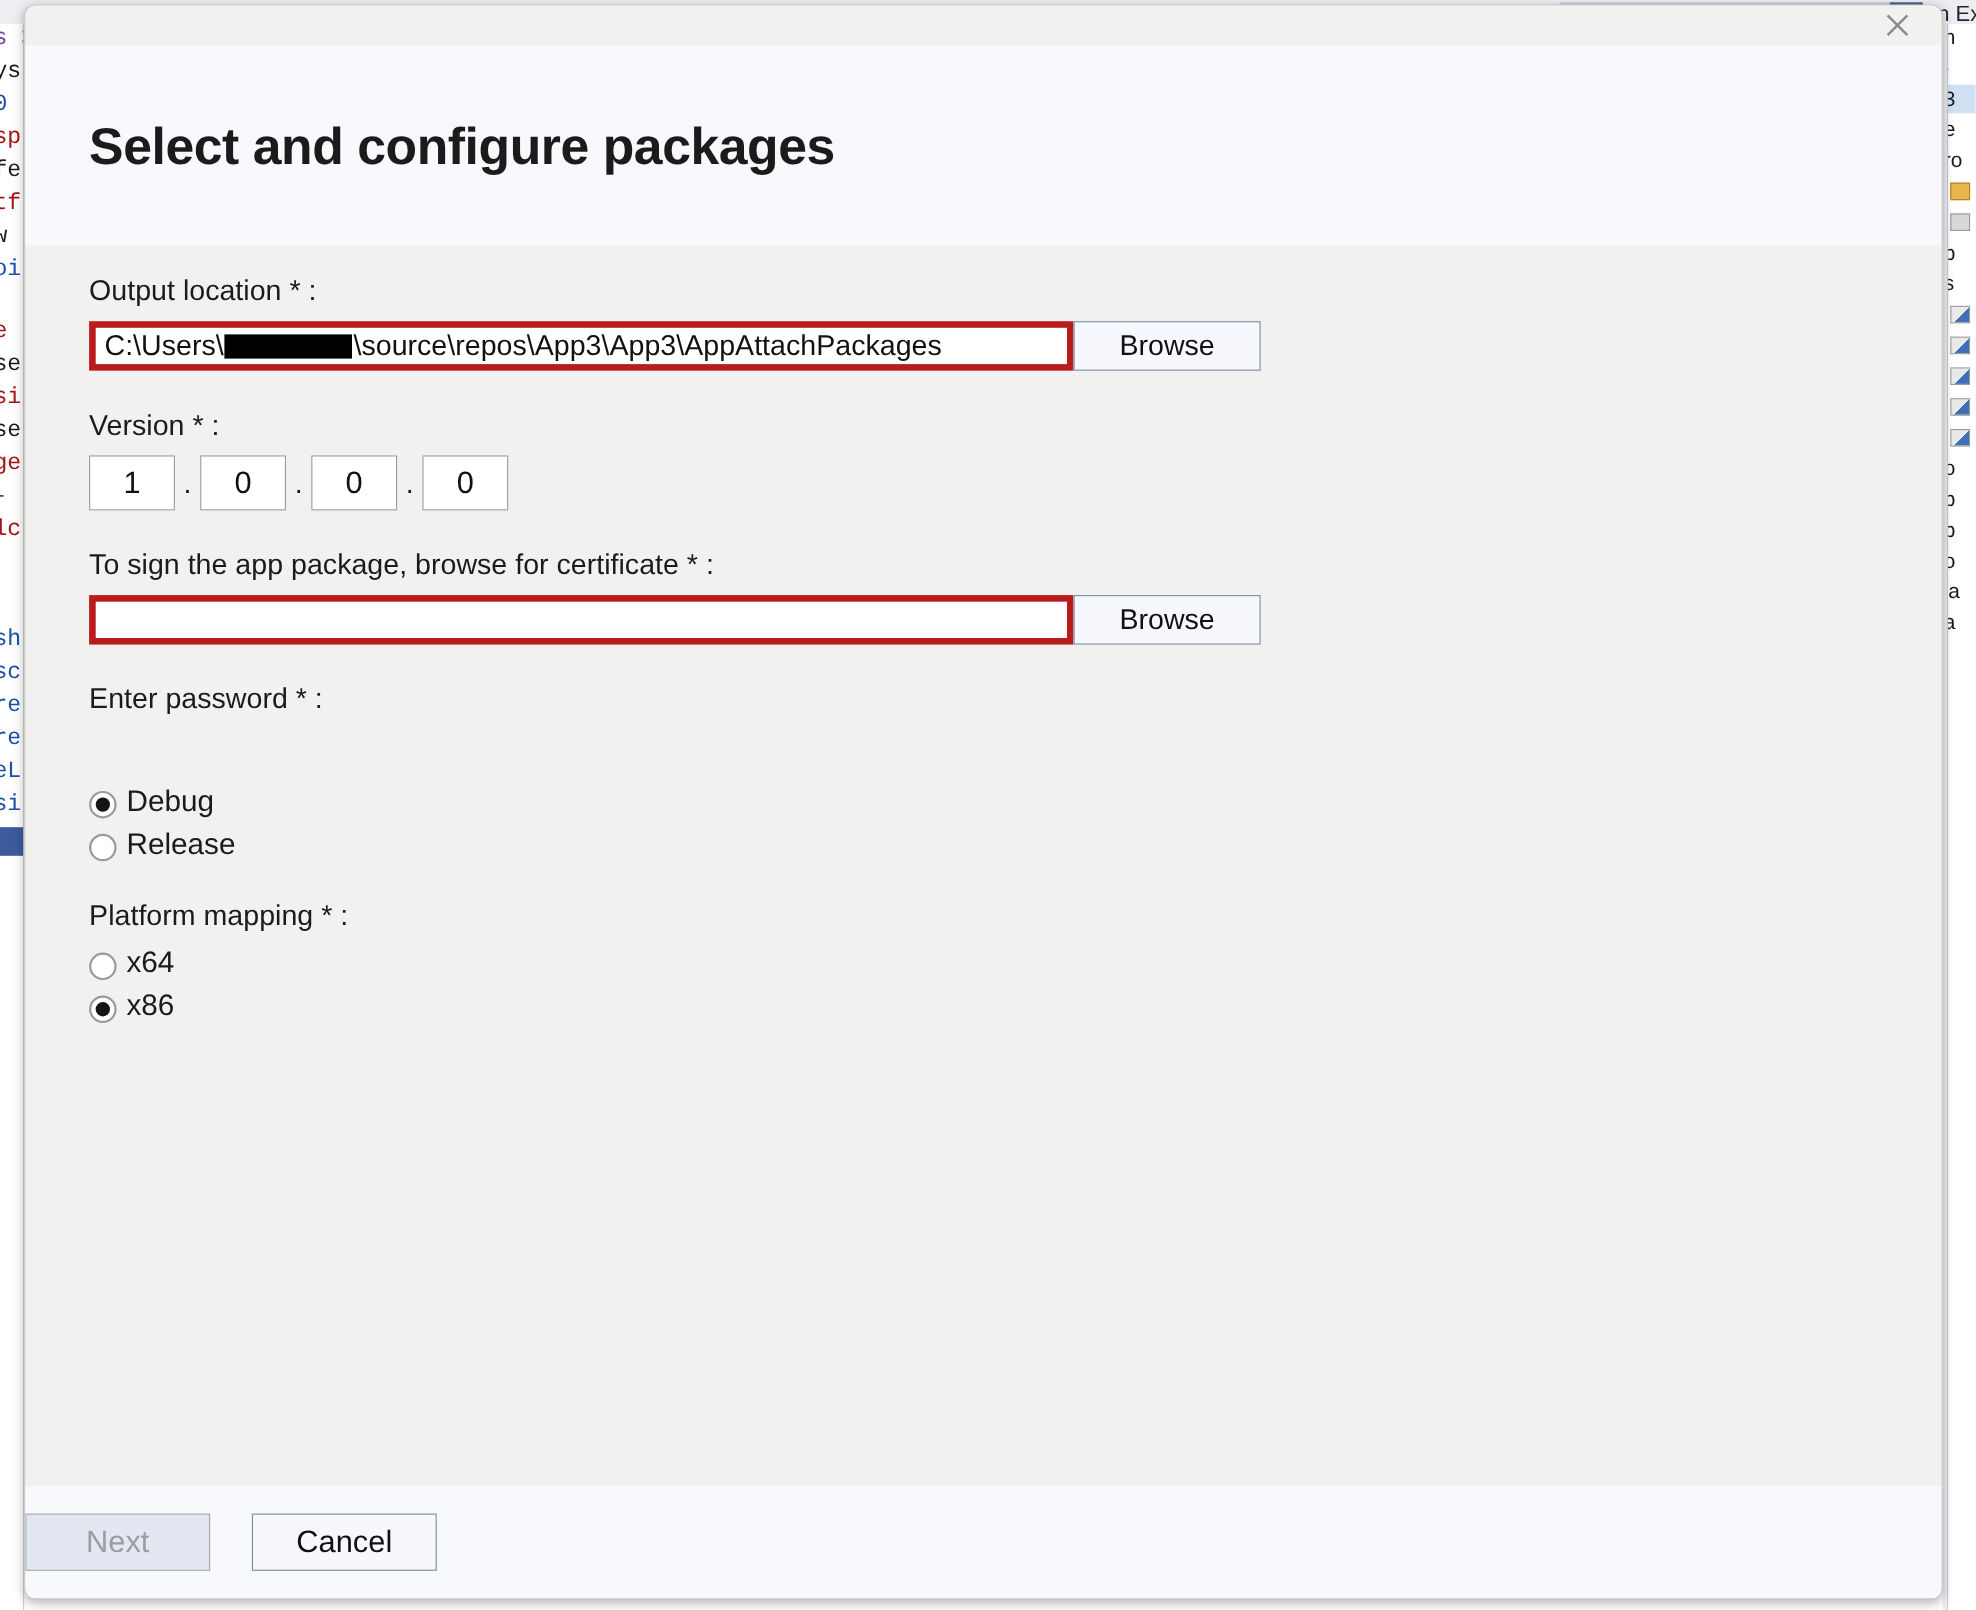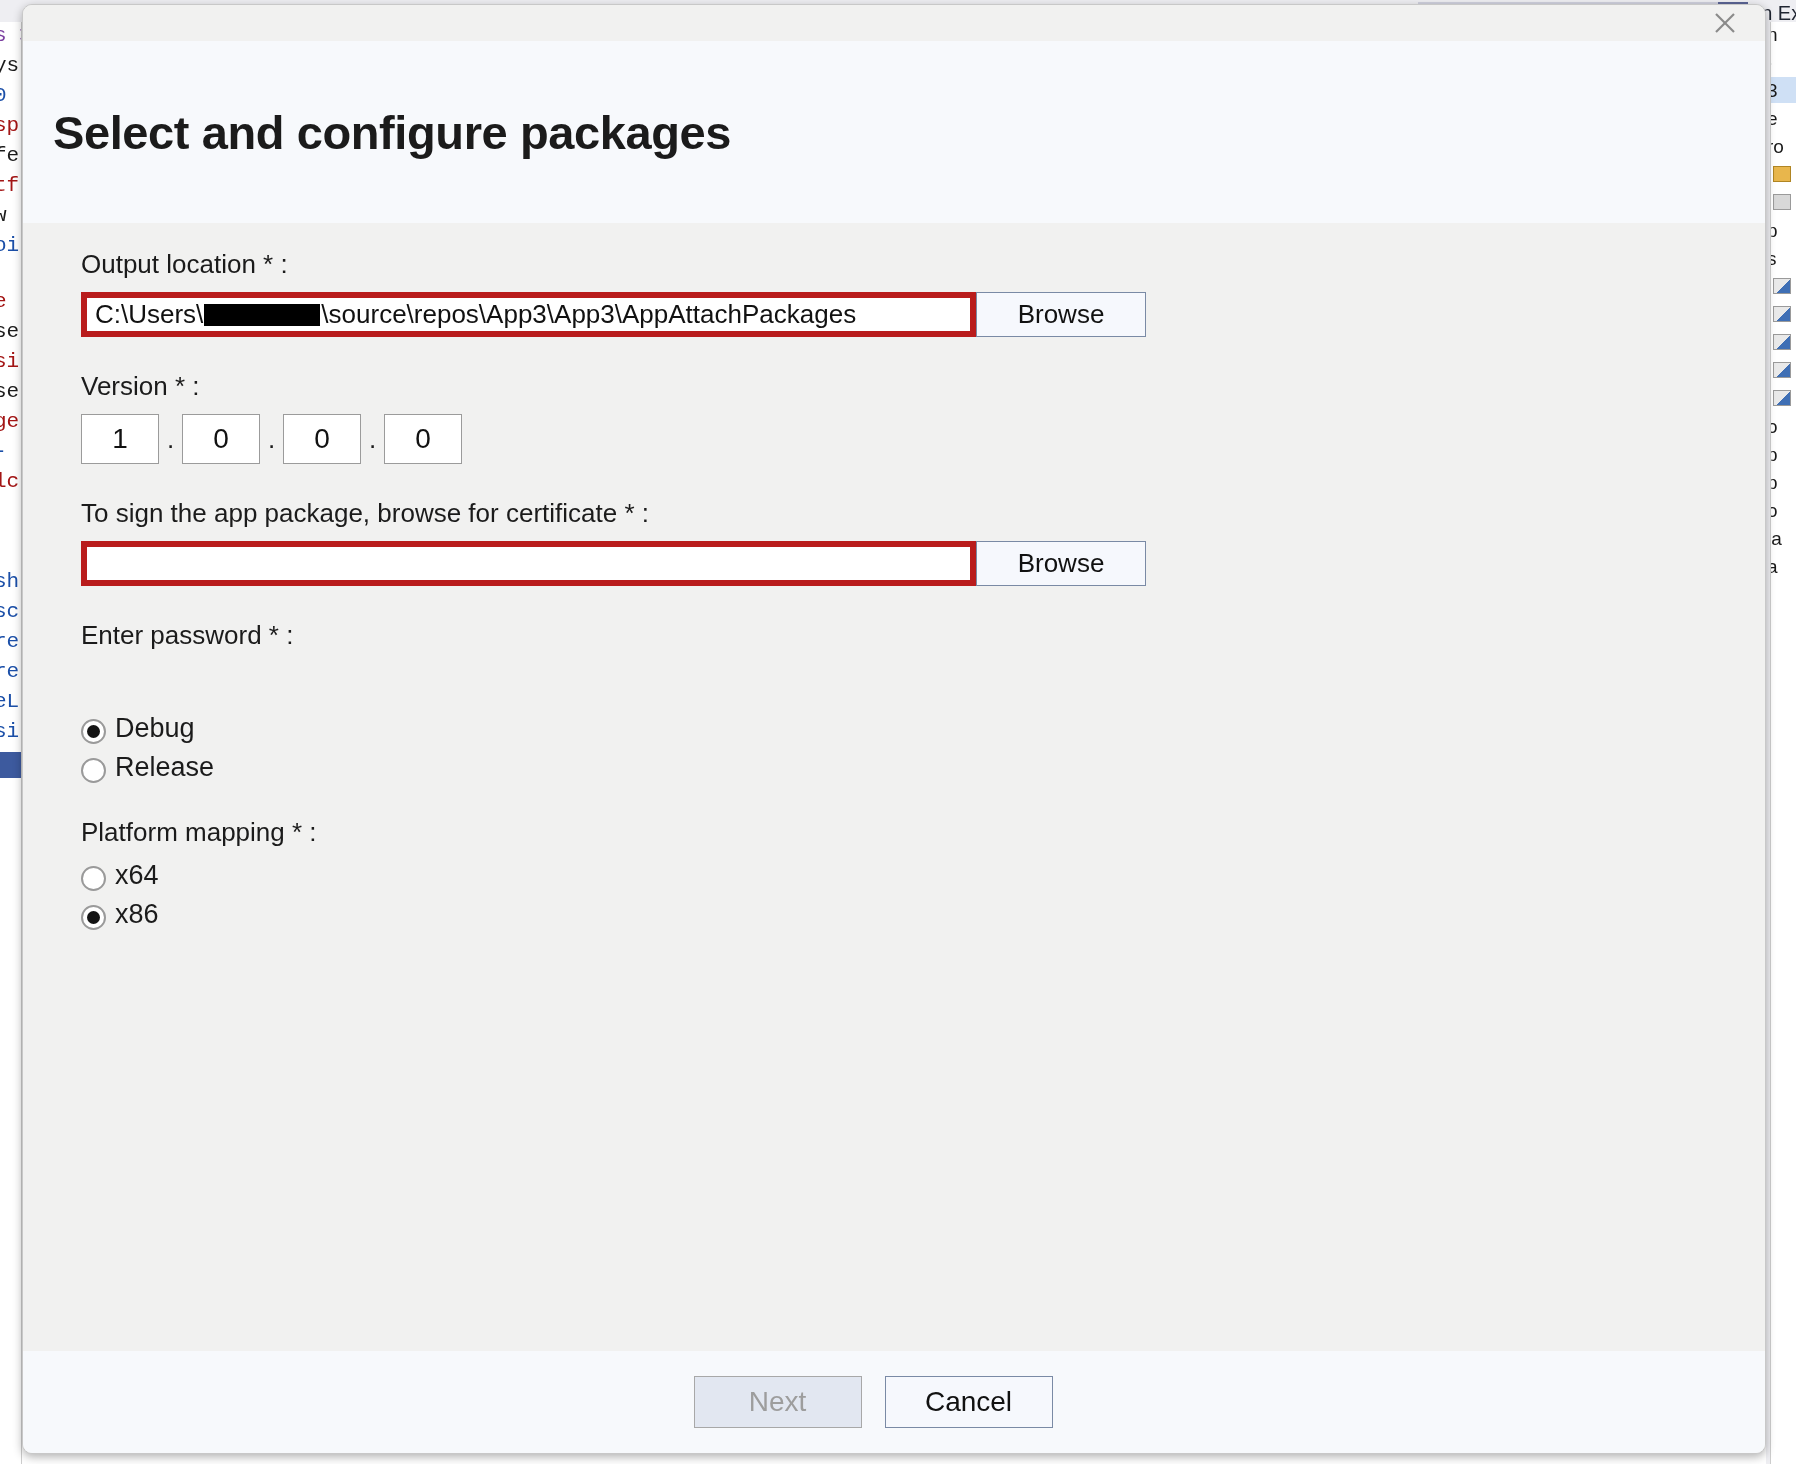--- a/index.html
+++ b/index.html
@@ -102,21 +102,21 @@
     display: flex; align-items: center; justify-content: center;
     cursor: pointer;
   }
   .close-btn svg { display: block; }
 
   .dlg-header {
     flex: 0 0 auto;
     height: 182px;
     background: #f7f9fc;
     display: flex; align-items: center;
-    padding-left: 30px;
+    padding-left: 58px;
   }
   .dlg-header h1 {
     margin: 0;
     font-size: 47px;
     font-weight: bold;
     color: #1b1b1b;
     letter-spacing: -0.4px;
     font-family: "Liberation Sans", sans-serif;
   }
 
@@ -224,23 +224,23 @@
     color: #1b1b1b;
     font-family: "Liberation Sans", sans-serif;
   }
   .spacer-34 { height: 34px; }
   .spacer-42 { height: 42px; }
 
   .dlg-footer {
     flex: 0 0 auto;
     height: 102px;
     background: #f7f9fc;
-    display: flex; align-items: center; justify-content: center;
+    display: flex; align-items: center; justify-content: flex-start;
     padding-right: 42px;
-    gap: 23px;
+    gap: 38px;
   }
   .footer-btn {
     width: 168px; height: 52px;
     font-size: 28px;
     display: inline-flex; align-items: center; justify-content: center;
     font-family: "Liberation Sans", sans-serif;
   }
   .footer-btn.next {
     background: #e2e7f1;
     border: 1px solid #a8a8a8;

